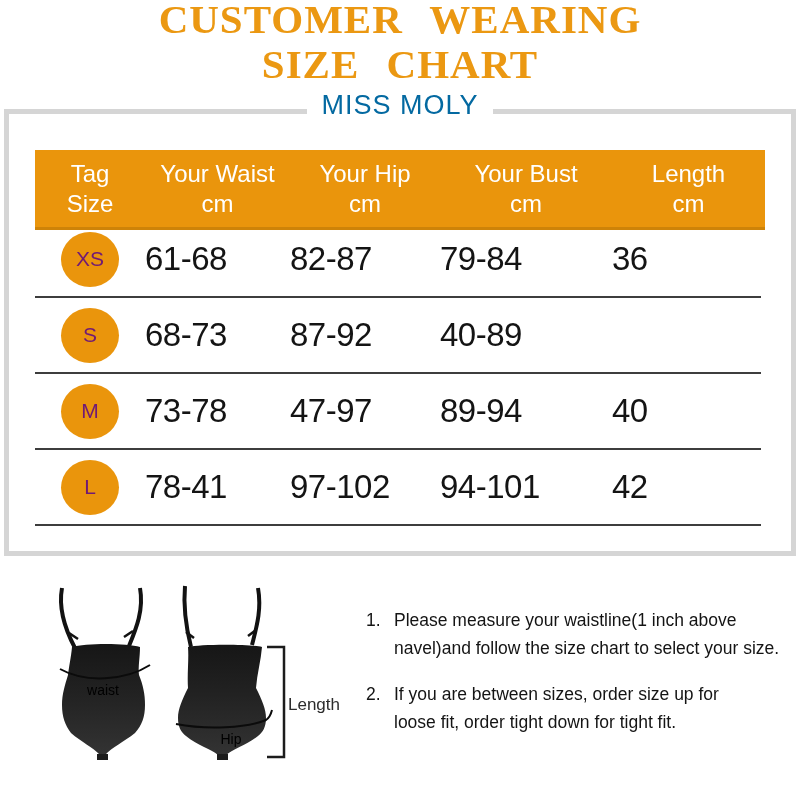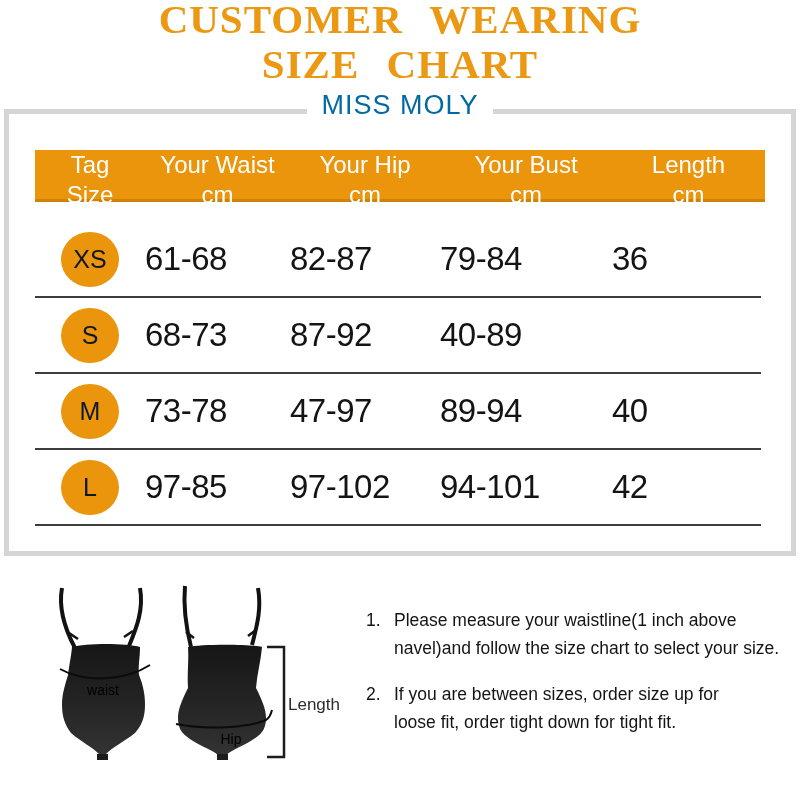--- a/index.html
+++ b/index.html
@@ -21,42 +21,42 @@
     position:absolute;left:4px;top:109px;width:792px;height:447px;
     box-sizing:border-box;border:5px solid #D5D5D5;background:transparent;
   }
   .brand-wrap{position:absolute;left:0;right:0;top:88px;text-align:center;z-index:2;}
   .brand-wrap span{
     display:inline-block;background:#ffffff;padding:0 14px;
     font-size:27px;line-height:34px;color:#0369a1;letter-spacing:1px;
   }
   
   .thead{
-    position:absolute;left:35px;top:150px;width:730px;height:52px;z-index:1;
+    position:absolute;left:35px;top:150px;width:730px;height:80px;z-index:1;
     box-sizing:border-box;background:#EA950C;border-bottom:3px solid #CE8308;
     display:grid;grid-template-columns:110px 145px 150px 172px 153px;
     align-items:center;
   }
   .th{
     text-align:center;color:#ffffff;font-size:24px;line-height:30px;
   }
   .tbody{position:absolute;left:35px;top:222px;width:730px;z-index:1;}
   .t-row{
     display:grid;grid-template-columns:110px 145px 150px 172px 153px;
     box-sizing:border-box;height:76px;width:726px;
     border-bottom:2px solid #3D3D3D;align-items:center;
   }
   .cell{
     text-align:left;font-size:33px;color:#141414;letter-spacing:-0.5px;
   }
   .cell-size{display:flex;justify-content:center;align-items:center;height:100%;}
   .size-badge{
     width:58px;height:55px;border-radius:50%;background:#EA950C;
     display:flex;align-items:center;justify-content:center;
-    color:#0f172a;font-size:25px;
+    color:#701a75;font-size:21px;
   }
   
   .figure-svg{position:absolute;left:45px;top:578px;z-index:1;}
   
   .notes{
     position:absolute;left:366px;top:606px;width:434px;
     font-size:17.5px;line-height:28px;color:#141414;
   }
   .note{display:flex;white-space:nowrap;}
   .note-num{width:28px;flex:none;}
@@ -128,21 +128,21 @@
       <div class="cell">73-78</div>
       <div class="cell">47-97</div>
       <div class="cell">89-94</div>
       <div class="cell">40</div>
     </div>
 
     <div class="t-row">
       <div class="cell-size">
         <div class="size-badge">L</div>
       </div>
-      <div class="cell">97-85</div>
+      <div class="cell">78-41</div>
       <div class="cell">97-102</div>
       <div class="cell">94-101</div>
       <div class="cell">42</div>
     </div>
 
   </div>
 
   <svg class="figure-svg" width="320" height="200" viewBox="0 0 320 200">
     <defs>
       <linearGradient id="bodyGrad" x1="0" y1="0" x2="0" y2="1">

